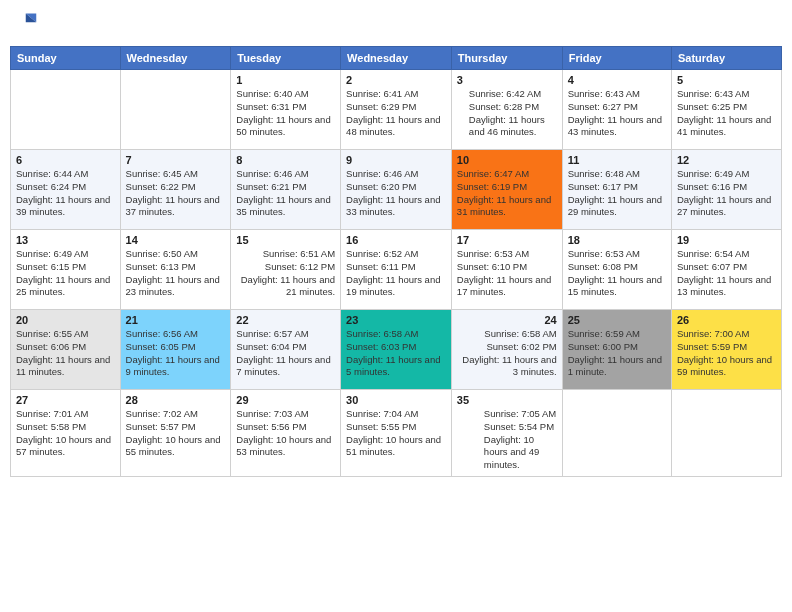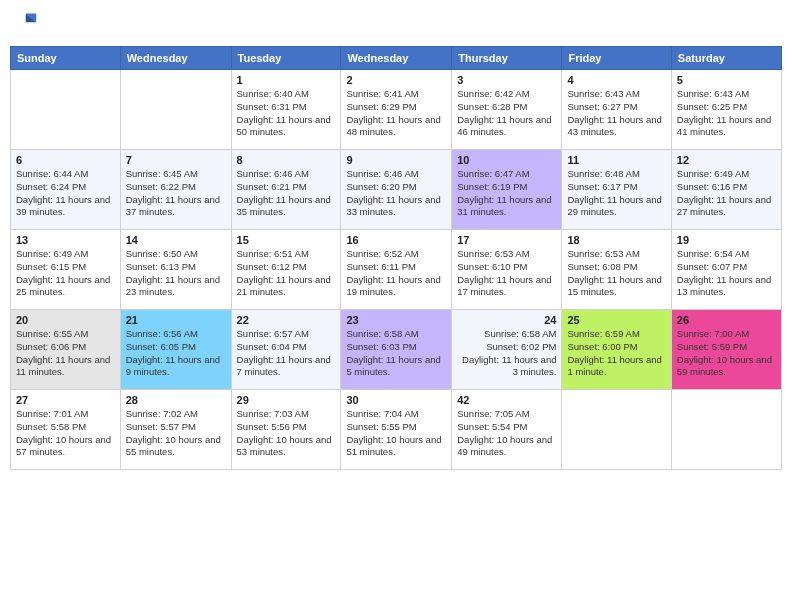--- a/index.html
+++ b/index.html
@@ -137,21 +137,21 @@
 Daylight: 11 hours and 50 minutes.</div>
           </td>
           <td>
             <span class="day-number">2</span>
             <div class="day-info" style="white-space: pre-line;">Sunrise: 6:41 AM
 Sunset: 6:29 PM
 Daylight: 11 hours and 48 minutes.</div>
           </td>
           <td>
             <span class="day-number">3</span>
-            <div class="day-info" style="white-space: pre-line;">Sunrise: 6:42 AM
+            <div class="day-info" style="white-space: pre-line; margin-left: 12px;">Sunrise: 6:42 AM
 Sunset: 6:28 PM
 Daylight: 11 hours and 46 minutes.</div>
           </td>
           <td>
             <span class="day-number">4</span>
             <div class="day-info" style="white-space: pre-line;">Sunrise: 6:43 AM
 Sunset: 6:27 PM
 Daylight: 11 hours and 43 minutes.</div>
           </td>
           <td>
@@ -179,21 +179,21 @@
             <div class="day-info" style="white-space: pre-line;">Sunrise: 6:46 AM
 Sunset: 6:21 PM
 Daylight: 11 hours and 35 minutes.</div>
           </td>
           <td style="background: rgb(242, 245, 251);">
             <span class="day-number">9</span>
             <div class="day-info" style="white-space: pre-line;">Sunrise: 6:46 AM
 Sunset: 6:20 PM
 Daylight: 11 hours and 33 minutes.</div>
           </td>
-          <td style="background: #c4b5fd;">
+          <td style="background: #f97316;">
             <span class="day-number">10</span>
             <div class="day-info" style="white-space: pre-line;">Sunrise: 6:47 AM
 Sunset: 6:19 PM
 Daylight: 11 hours and 31 minutes.</div>
           </td>
           <td style="background: rgb(242, 245, 251);">
             <span class="day-number">11</span>
             <div class="day-info" style="white-space: pre-line;">Sunrise: 6:48 AM
 Sunset: 6:17 PM
 Daylight: 11 hours and 29 minutes.</div>
@@ -213,21 +213,21 @@
 Daylight: 11 hours and 25 minutes.</div>
           </td>
           <td>
             <span class="day-number">14</span>
             <div class="day-info" style="white-space: pre-line;">Sunrise: 6:50 AM
 Sunset: 6:13 PM
 Daylight: 11 hours and 23 minutes.</div>
           </td>
           <td>
             <span class="day-number">15</span>
-            <div class="day-info" style="white-space: pre-line;">Sunrise: 6:51 AM
+            <div class="day-info" style="white-space: pre-line; text-align: right;">Sunrise: 6:51 AM
 Sunset: 6:12 PM
 Daylight: 11 hours and 21 minutes.</div>
           </td>
           <td>
             <span class="day-number">16</span>
             <div class="day-info" style="white-space: pre-line;">Sunrise: 6:52 AM
 Sunset: 6:11 PM
 Daylight: 11 hours and 19 minutes.</div>
           </td>
           <td>
@@ -261,39 +261,39 @@
             <div class="day-info" style="white-space: pre-line;">Sunrise: 6:56 AM
 Sunset: 6:05 PM
 Daylight: 11 hours and 9 minutes.</div>
           </td>
           <td style="background: rgb(242, 245, 251);">
             <span class="day-number">22</span>
             <div class="day-info" style="white-space: pre-line;">Sunrise: 6:57 AM
 Sunset: 6:04 PM
 Daylight: 11 hours and 7 minutes.</div>
           </td>
-          <td style="background: #c4b5fd;">
+          <td style="background: #14b8a6;">
             <span class="day-number">23</span>
             <div class="day-info" style="white-space: pre-line;">Sunrise: 6:58 AM
 Sunset: 6:03 PM
 Daylight: 11 hours and 5 minutes.</div>
           </td>
           <td style="background: rgb(242, 245, 251); text-align: right;">
             <span class="day-number">24</span>
             <div class="day-info" style="white-space: pre-line;">Sunrise: 6:58 AM
 Sunset: 6:02 PM
 Daylight: 11 hours and 3 minutes.</div>
           </td>
-          <td style="background: #bef264;">
+          <td style="background: #a3a3a3;">
             <span class="day-number">25</span>
             <div class="day-info" style="white-space: pre-line;">Sunrise: 6:59 AM
 Sunset: 6:00 PM
 Daylight: 11 hours and 1 minute.</div>
           </td>
-          <td style="background: #ec4899;">
+          <td style="background: #fde047;">
             <span class="day-number">26</span>
             <div class="day-info" style="white-space: pre-line;">Sunrise: 7:00 AM
 Sunset: 5:59 PM
 Daylight: 10 hours and 59 minutes.</div>
           </td>
         </tr>
         <tr>
           <td>
             <span class="day-number">27</span>
             <div class="day-info" style="white-space: pre-line;">Sunrise: 7:01 AM
@@ -312,22 +312,22 @@
 Sunset: 5:56 PM
 Daylight: 10 hours and 53 minutes.</div>
           </td>
           <td>
             <span class="day-number">30</span>
             <div class="day-info" style="white-space: pre-line;">Sunrise: 7:04 AM
 Sunset: 5:55 PM
 Daylight: 10 hours and 51 minutes.</div>
           </td>
           <td>
-            <span class="day-number">42</span>
-            <div class="day-info" style="white-space: pre-line;">Sunrise: 7:05 AM
+            <span class="day-number">35</span>
+            <div class="day-info" style="white-space: pre-line; margin-left: 27px;">Sunrise: 7:05 AM
 Sunset: 5:54 PM
 Daylight: 10 hours and 49 minutes.</div>
           </td>
           <td class="empty-cell"></td>
           <td class="empty-cell"></td>
         </tr>
       </tbody>
   </table>
 </div>
 

